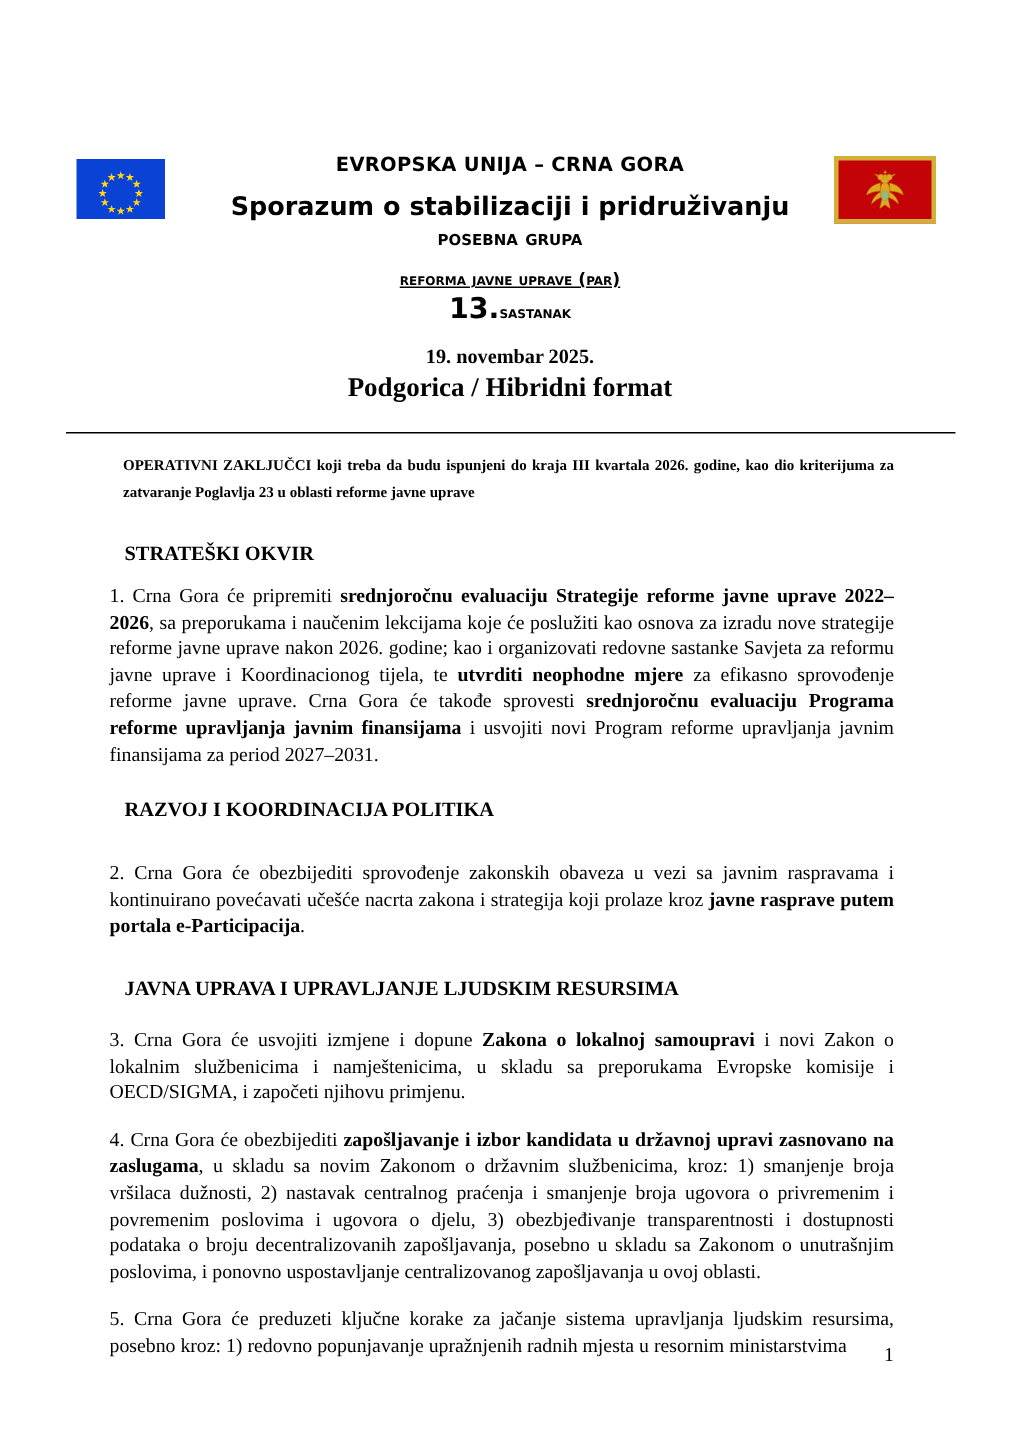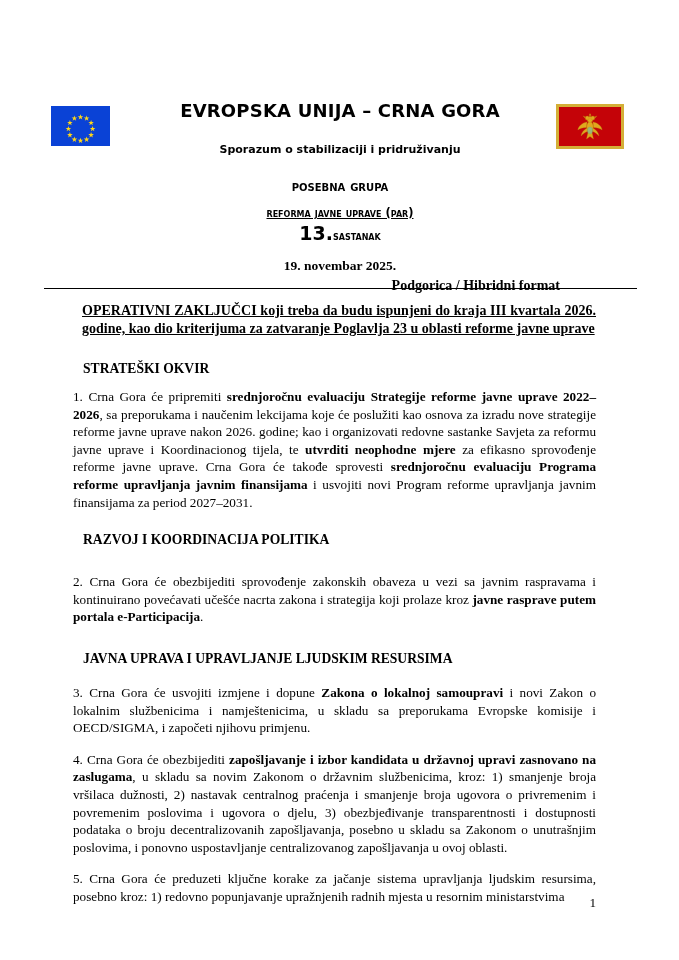--- a/index.html
+++ b/index.html
@@ -61,31 +61,31 @@
     position: absolute;
     left: 120px;
     top: 100px;
     width: 440px;
     text-align: center;
   }
 
   .t-line1 {
     font-family: "DejaVu Sans", sans-serif;
     font-weight: bold;
-    font-size: 18px;
+    font-size: 13px;
     letter-spacing: 0.2px;
     line-height: 21px;
-    margin-bottom: 18px;
+    margin-bottom: 6px;
   }
   .t-line2 {
     font-family: "DejaVu Sans", sans-serif;
     font-weight: bold;
-    font-size: 11px;
+    font-size: 17px;
     line-height: 22px;
-    margin-bottom: 16px;
+    margin-bottom: 1px;
   }
   .t-smallcaps {
     font-family: "DejaVu Sans", sans-serif;
     font-weight: bold;
     font-size: 14px;
     font-variant: small-caps;
     text-transform: lowercase;
     line-height: 18px;
   }
   .t-smallcaps.first-big {
@@ -109,23 +109,22 @@
     margin-top: 9px;
     font-family: "Liberation Serif", serif;
     font-weight: bold;
     font-size: 13.5px;
     line-height: 20px;
     text-align: center;
   }
   .t-loc {
     font-family: "Liberation Serif", serif;
     font-weight: bold;
-    font-size: 14px;
+    font-size: 18px;
     line-height: 20px;
-    text-align: right;
   }
 
   .hrule {
     position: absolute;
     left: 44px;
     top: 288px;
     width: 593px;
     height: 0;
     border-top: 1.6px solid #000;
   }
@@ -137,26 +136,25 @@
     top: 302px;
     width: 523px;
     font-family: "Liberation Serif", serif;
     font-size: 13.2px;
     line-height: 17.6px;
     text-align: justify;
   }
 
   .doc-heading {
     font-weight: bold;
-    text-decoration: underline;
     text-align: justify;
     text-justify: inter-word;
     margin: 0 0 0 9px;
     width: 514px;
-    font-size: 14px;
+    font-size: 10px;
     line-height: 18px;
   }
 
   .sec-heading {
     font-weight: bold;
     margin: 0 0 0 10px;
     font-size: 13.6px;
     line-height: 18px;
   }
 

